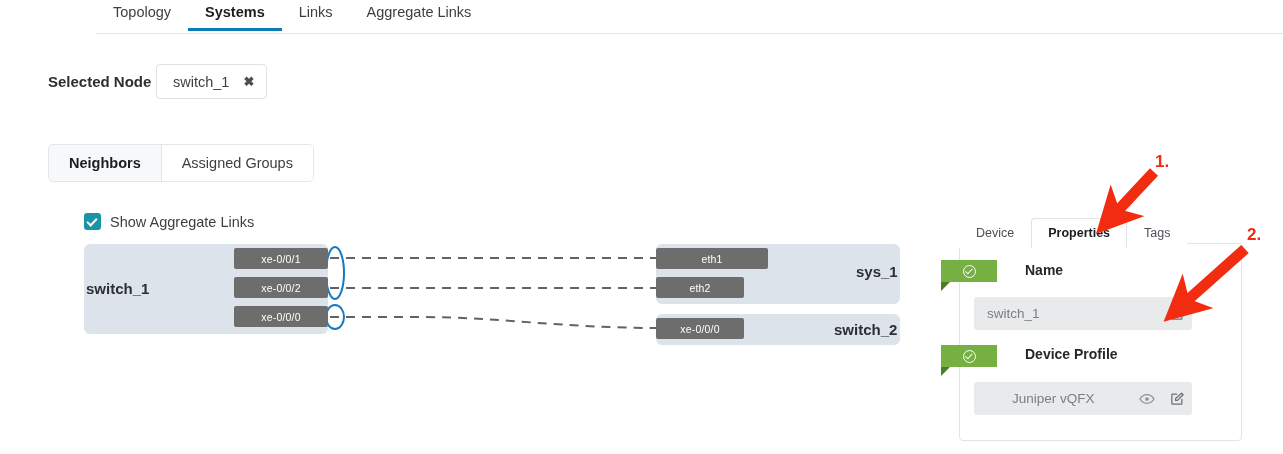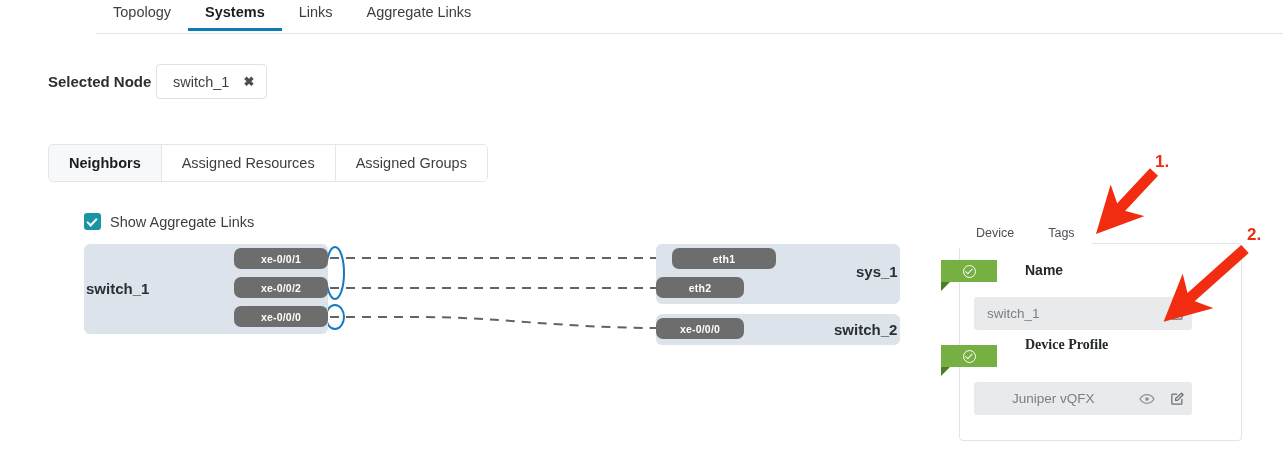--- a/index.html
+++ b/index.html
@@ -165,25 +165,25 @@
   .node-name {
     position: absolute;
     font-size: 15px;
     font-weight: bold;
     color: #2b2f33;
     white-space: nowrap;
   }
   .port {
     position: absolute;
     height: 21px;
-    border-radius: 7px;
+    border-radius: 2px;
     background: #6d6d6d;
     color: #ffffff;
     font-size: 10.5px;
-    font-weight: bold;
+    font-weight: normal;
     display: flex;
     align-items: center;
     justify-content: center;
     letter-spacing: .2px;
     cursor: pointer;
     pointer-events: auto;
   }
   .links-svg {
     position: absolute;
     left: 0; top: 0;
@@ -335,21 +335,20 @@
 </div>
 
 <div class="selnode-label">Selected Node</div>
 <div class="selnode-chip">
   <span class="chip-text">switch_1</span>
   <span class="chip-x">✖</span>
 </div>
 
 <div class="subtabs">
   <div class="subtab active">Neighbors</div>
-  <div class="subtab">Assigned Resources</div>
   <div class="subtab">Assigned Groups</div>
 </div>
 
 <div class="aggcheck-row">
   <span class="cbox"></span>
   <span class="aggcheck-label">Show Aggregate Links</span>
 </div>
 
 <div class="topo">
 
@@ -367,30 +366,31 @@
   </svg>
 
   <div class="node-box" style="left:84px; top:244px; width:244px; height:90px;"></div>
   <div class="node-name" style="left:86px; top:280px;">switch_1</div>
   <div class="port" style="left:234px; top:248px; width:94px;">xe-0/0/1</div>
   <div class="port" style="left:234px; top:277px; width:94px;">xe-0/0/2</div>
   <div class="port" style="left:234px; top:306px; width:94px;">xe-0/0/0</div>
 
   <div class="node-box" style="left:656px; top:244px; width:244px; height:60px;"></div>
   <div class="node-name" style="left:856px; top:263px;">sys_1</div>
-  <div class="port" style="left:656px; top:248px; width:104px;margin-left:16px;">eth1</div>
+  <div class="port" style="left:656px; top:248px; width:112px;">eth1</div>
   <div class="port" style="left:656px; top:277px; width:88px;">eth2</div>
 
   <div class="node-box" style="left:656px; top:314px; width:244px; height:31px;"></div>
   <div class="node-name" style="left:834px; top:321px;">switch_2</div>
   <div class="port" style="left:656px; top:318px; width:88px;">xe-0/0/0</div>
 </div>
 
 <div class="panel-tabs">
   <div class="ptab">Device</div>
+  <div class="ptab active">Properties</div>
   <div class="ptab">Tags</div>
 </div>
 
 <div class="panel">
 
   <div class="field-group">
     <div class="ribbon" style="top:16px;">
       <span class="ribbon-check"></span>
     </div>
     <div class="field-title" style="top:18px;">Name</div>
@@ -402,21 +402,21 @@
           <path d="M19 13.5 V20 a1 1 0 0 1 -1 1 H4 a1 1 0 0 1 -1 -1 V6 a1 1 0 0 1 1 -1 h6.5"></path>
         </svg>
       </span>
     </div>
   </div>
 
   <div class="field-group">
     <div class="ribbon" style="top:101px;">
       <span class="ribbon-check"></span>
     </div>
-    <div class="field-title" style="top:93px;font-family:Liberation Serif, serif;">Device Profile</div>
+    <div class="field-title" style="top:102px;">Device Profile</div>
     <div class="field-value" style="top:138px;padding-left:25px;">
       <span class="fv-text">Juniper vQFX</span>
       <span class="fv-icon">
         <svg width="16" height="16" viewBox="0 0 24 24" fill="none" stroke="#8d9296" stroke-width="2" stroke-linecap="round" stroke-linejoin="round">
           <path d="M1.5 12 S5.5 5.5 12 5.5 S22.5 12 22.5 12 S18.5 18.5 12 18.5 S1.5 12 1.5 12 Z"></path>
           <circle cx="12" cy="12" r="2.8" fill="#8d9296" stroke="none"></circle>
         </svg>
       </span>
       <span class="fv-icon">
         <svg width="15" height="15" viewBox="0 0 24 24" fill="none" stroke="#6b7074" stroke-width="2" stroke-linecap="round" stroke-linejoin="round">

